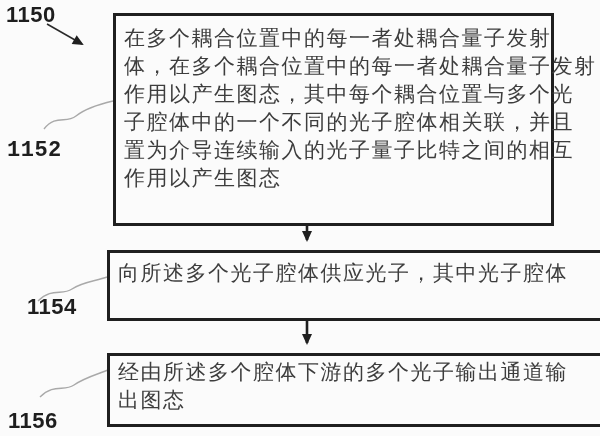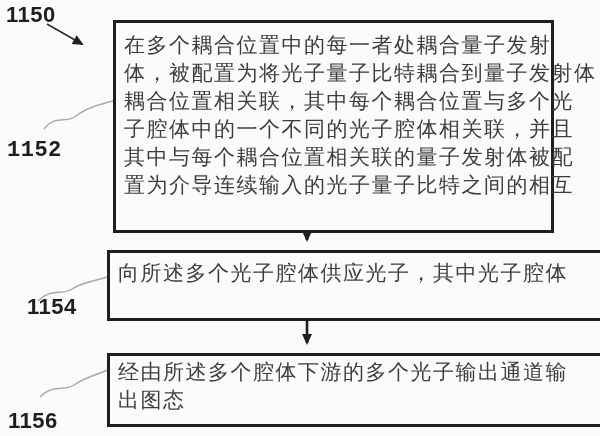--- a/index.html
+++ b/index.html
@@ -41,21 +41,21 @@
     line-height: 28px;
     letter-spacing: 1.5px;
     padding: 5px 7px 4px 8px;
   }
   .flow-box .line {
     white-space: nowrap;
   }
   .flow-box .line.centered {
     text-align: center;
   }
-  #box-1152 { left: 113px; top: 20px;  width: 441px; height: 213px; padding-top: 8px; }
+  #box-1152 { left: 113px; top: 13px;  width: 441px; height: 213px; padding-top: 8px; }
   #box-1154 { left: 107px; top: 250px; width: 497px; height: 71px;  padding-top: 6px; }
   #box-1156 { left: 107px; top: 353px; width: 519px; height: 74px;  padding-top: 2px; }
   #label-1150 { left: 6px; top: 2px; }
   #label-1152 { left: 7px;  top: 138px; font-family: Liberation Mono, monospace; }
   #label-1154 { left: 3px;  top: 294px; margin-left: 24px; }
   #label-1156 { left: 8px;  top: 408px; }
 </style>
 </head>
 <body>
 
@@ -79,25 +79,25 @@
     <path d="M 40 397 C 54 383, 64 392, 74 385 S 98 374, 108 370" fill="none" stroke="#a9a9a9" stroke-width="1.4"></path>
   </svg>
 
   <div class="ref-label" id="label-1150">1150</div>
   <div class="ref-label" id="label-1152">1152</div>
   <div class="ref-label" id="label-1154">1154</div>
   <div class="ref-label" id="label-1156">1156</div>
 
   <div class="flow-box" id="box-1152">
     <div class="line">在多个耦合位置中的每一者处耦合量子发射</div>
-    <div class="line">体，被配置为将光子量子比特耦合到量子发射体</div>
-    <div class="line">耦合位置相关联，其中每个耦合位置与多个光</div>
+    <div class="line">体，在多个耦合位置中的每一者处耦合量子发射</div>
+    <div class="line">作用以产生图态，其中每个耦合位置与多个光</div>
     <div class="line">子腔体中的一个不同的光子腔体相关联，并且</div>
-    <div class="line">其中与每个耦合位置相关联的量子发射体被配</div>
     <div class="line">置为介导连续输入的光子量子比特之间的相互</div>
+    <div class="line">作用以产生图态</div>
   </div>
 
   <div class="flow-box" id="box-1154">
     <div class="line">向所述多个光子腔体供应光子，其中光子腔体</div>
   </div>
 
   <div class="flow-box" id="box-1156">
     <div class="line">经由所述多个腔体下游的多个光子输出通道输</div>
     <div class="line">出图态</div>
   </div>

